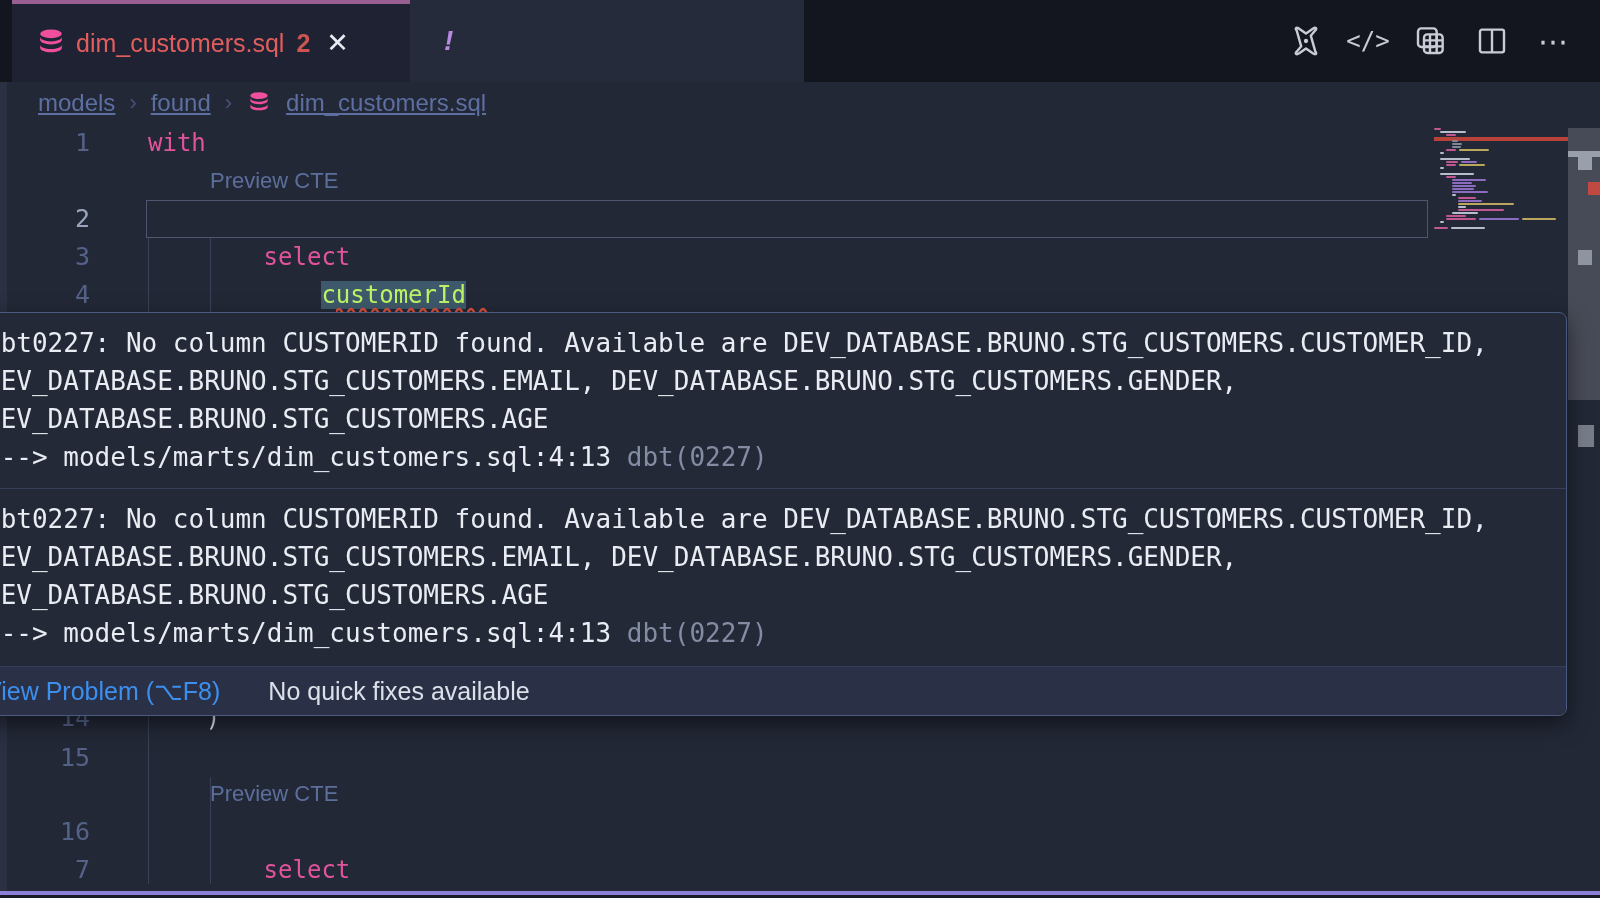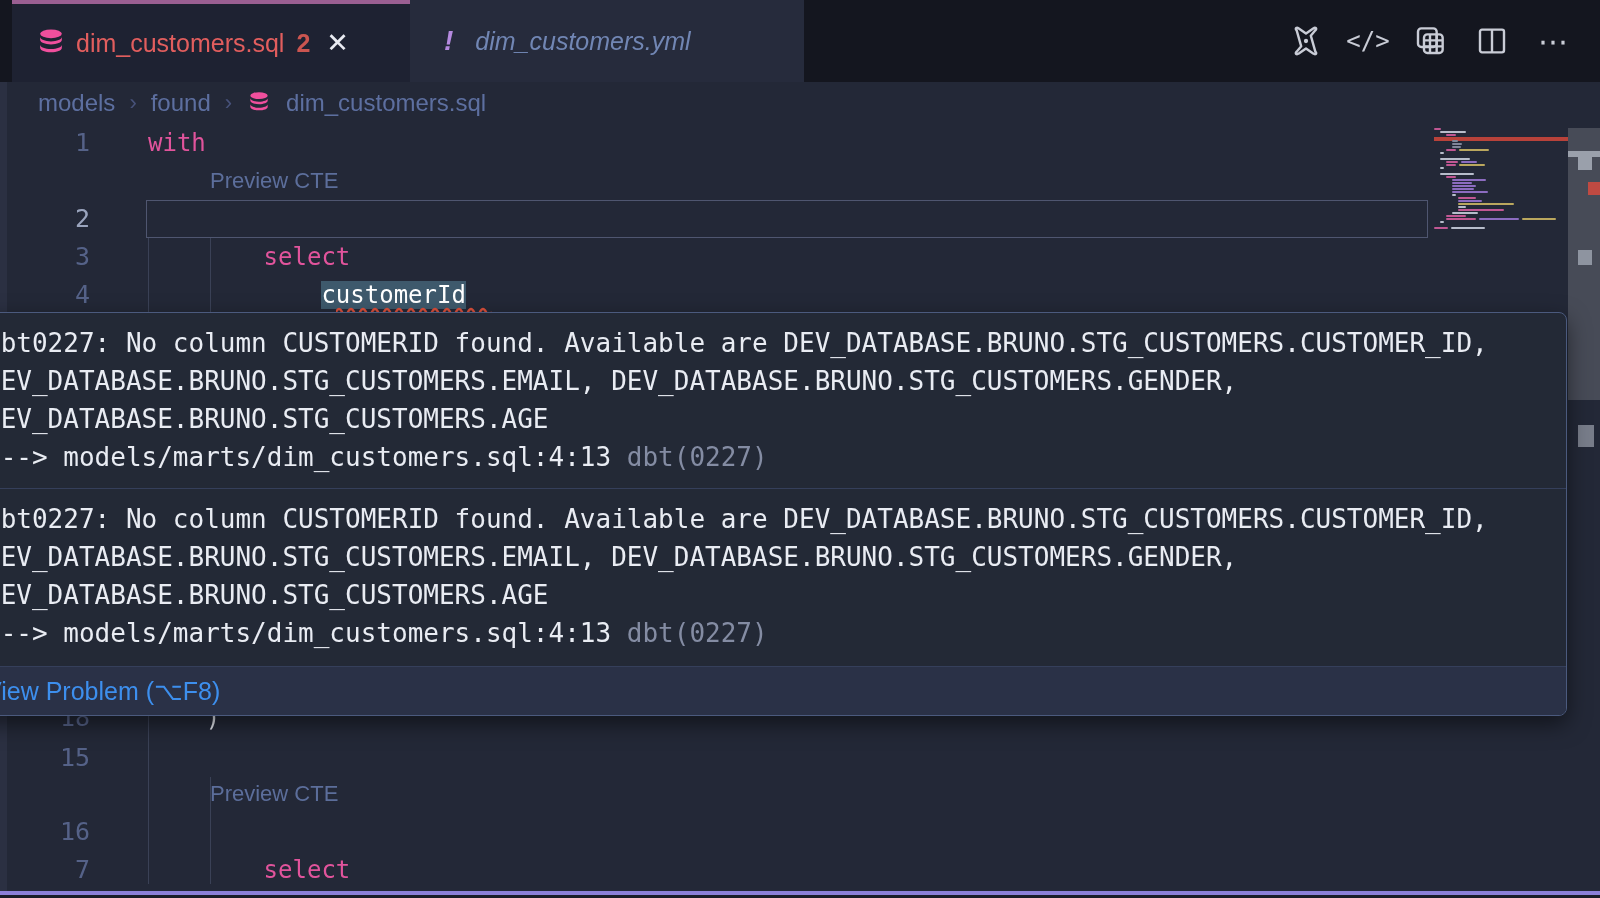--- a/index.html
+++ b/index.html
@@ -20,35 +20,35 @@
   .tab-name-yml { color:#7186b4; font-size:25px; font-style:italic; margin-left:22px; }
   .toolbar { position:absolute; right:28px; top:0; height:82px; display:flex; align-items:center; gap:26px; }
   .tbicon { width:36px; height:36px; color:#c9ccd6; display:flex; align-items:center; justify-content:center; cursor:pointer; }
   .tbicon svg { width:32px; height:32px; stroke:#c9ccd6; fill:none; stroke-width:1.8; }
   .code-glyph { font-family:"DejaVu Sans Mono", monospace; font-size:24px; color:#c9ccd6; }
   .ellipsis-glyph { font-size:30px; color:#c9ccd6; letter-spacing:2px; }
 
   
   .breadcrumb { position:absolute; left:38px; top:82px; height:42px; display:flex; align-items:center;
                 font-size:24px; color:#5d6fa0; gap:14px; }
-  .crumb { cursor:pointer; }
+  .crumb { cursor:pointer;text-decoration:underline; }
   .chev { color:#47527a; font-size:22px; }
   .bc-ico { transform:scale(.8); }
 
   
   .row { position:absolute; left:0; width:1600px; height:38px; }
   .lnum { position:absolute; left:0; top:0; width:90px; height:38px; line-height:38px; text-align:right;
           font-family:"DejaVu Sans Mono", monospace; font-size:25px; color:#556288; }
   .lnum.active { color:#9aa4bd; }
   .codepre { position:absolute; left:148px; top:0; height:38px; line-height:38px; white-space:pre;
              font-family:"DejaVu Sans Mono", monospace; font-size:24px; color:#e4e7ee; }
   .tok-kw { color:#e1549c; }
   .tok-id { color:#e4e7ee; }
   .tok-bracket { color:#dfe2ea; background:#2b3145; outline:1px solid #596179; }
-  .tok-sel { color:#ffffff; background:#3e596c;text-align:right; }
+  .tok-sel { color:#bef264; background:#3e596c;text-align:right; }
   .cursorblock { display:inline-block; width:13px; height:34px; background:#c6cad5; vertical-align:-7px; margin-left:1px; }
   .lens { position:absolute; left:210px; top:0; height:38px; line-height:38px; font-size:22px; color:#5c6e9b; cursor:pointer; }
   .activebox { position:absolute; left:146px; top:0; width:1282px; height:38px; border:1px solid #4f5670; }
   .guide { position:absolute; width:1px; background:#3a4156; }
   .leftstrip { position:absolute; left:0; top:82px; width:7px; height:809px; background:#2b3042; }
   .squig { position:absolute; left:336px; top:305px; width:156px; height:9px; }
 
   
   .hover { position:absolute; left:-28px; top:312px; width:1595px; height:404px;
            background:#232936; border:1.5px solid #4b5a7e; border-radius:8px;
@@ -87,21 +87,20 @@
           <path d="M2 14.5c0 2.2 4.5 4 10 4s10-1.8 10-4v3c0 2.2-4.5 4-10 4s-10-1.8-10-4z"></path>
         </g>
           </svg>
       </span>
       <span class="tab-name-sql">dim_customers.sql</span>
       <span class="tab-badge">2</span>
       <span class="tab-close">✕</span>
     </div>
     <div class="tab tab-inactive">
       <span class="warn-icon">!</span>
-      <span class="tab-name-yml">dim_customers.yml</span>
     </div>
     <div class="toolbar">
       <span class="tbicon">
         <svg viewBox="0 0 24 24">
             <path d="M5 4 C3.4 2.4 5 1.6 6.6 2.6 L12 6.4 L17.4 2.6 C19 1.6 20.6 2.4 19 4 L15.6 8 L19 20 C20.6 21.6 19 22.4 17.4 21.4 L12 17.6 L6.6 21.4 C5 22.4 3.4 21.6 5 20 L8.4 16 Z" transform="scale(1) translate(0,0)" stroke="#c9ccd6" fill="none" stroke-width="1.8" stroke-linejoin="round"></path>
             <circle cx="12" cy="12" r="1.6" fill="#c9ccd6" stroke="none"></circle>
           </svg>
       </span>
       <span class="tbicon code-glyph">&lt;/&gt;</span>
       <span class="tbicon">
@@ -156,21 +155,21 @@
         <span class="lnum">3</span>
         <pre class="codepre"><span class="tok-id">        </span><span class="tok-kw">select</span></pre>
       </div>
       <div class="row" style="top: 276px;">
         <span class="lnum">4</span>
         <pre class="codepre"><span class="tok-id">            </span><span class="tok-sel">customerId</span></pre>
       </div>
     </div>
   <div id="code-bottom">
       <div class="row" style="top: 699px;">
-        <span class="lnum">18</span>
+        <span class="lnum">14</span>
         <pre class="codepre"><span class="tok-id">    </span><span class="tok-id">)</span></pre>
       </div>
       <div class="row" style="top: 739px;">
         <span class="lnum">15</span>
         <pre class="codepre"></pre>
       </div>
       <div class="row" style="top: 775px;">
         <span class="lens">Preview CTE</span>
       </div>
       <div class="row" style="top: 813px;">
@@ -248,18 +247,19 @@
         <div class="hdivider"></div>
         <div class="hblock">
           <div class="hline">dbt0227: No column CUSTOMERID found. Available are DEV_DATABASE.BRUNO.STG_CUSTOMERS.CUSTOMER_ID,</div>
           <div class="hline">DEV_DATABASE.BRUNO.STG_CUSTOMERS.EMAIL, DEV_DATABASE.BRUNO.STG_CUSTOMERS.GENDER,</div>
           <div class="hline">DEV_DATABASE.BRUNO.STG_CUSTOMERS.AGE</div>
           <div class="hline"><span> --&gt; models/marts/dim_customers.sql:4:13 </span><span class="hsuffix">dbt(0227)</span></div>
         </div>
       </div>
     <div class="hstatus">
       <span class="hlink">View Problem (⌥F8)</span>
+      <span class="hfix">No quick fixes available</span>
     </div>
   </div>
 
   <div class="bottomline"></div>
   <div class="belowline"></div>
 </div>
 
 </body></html>

